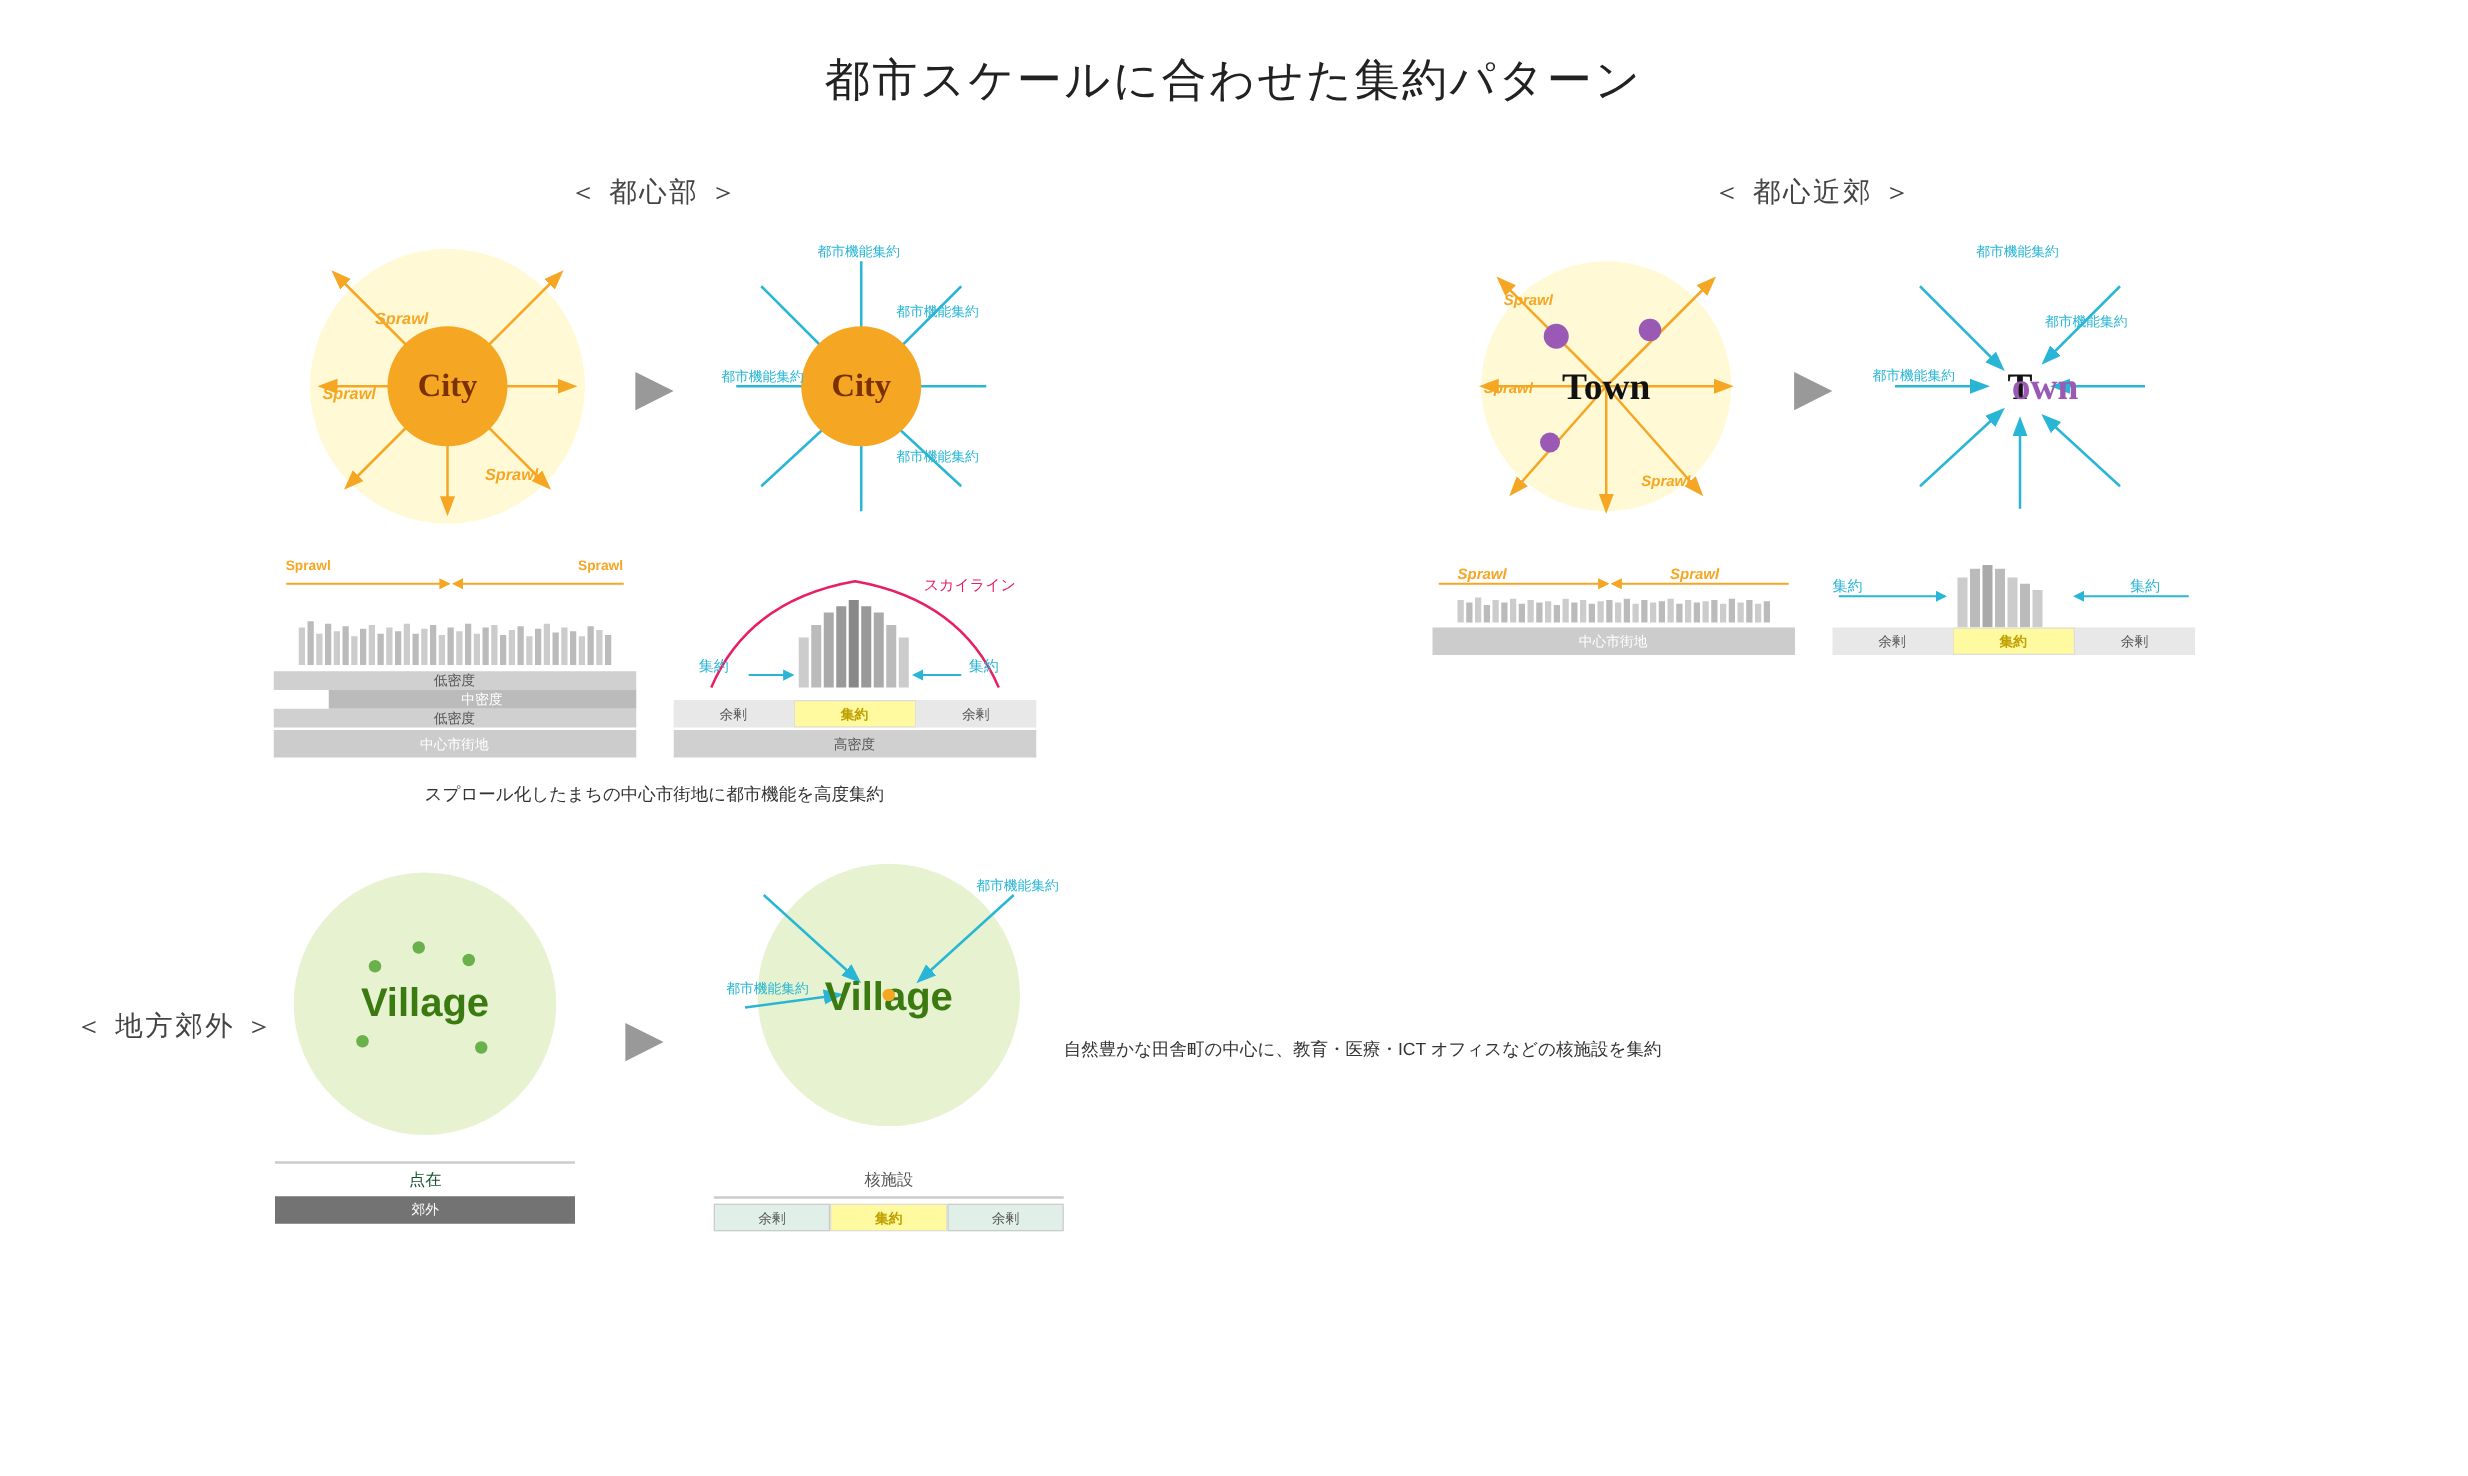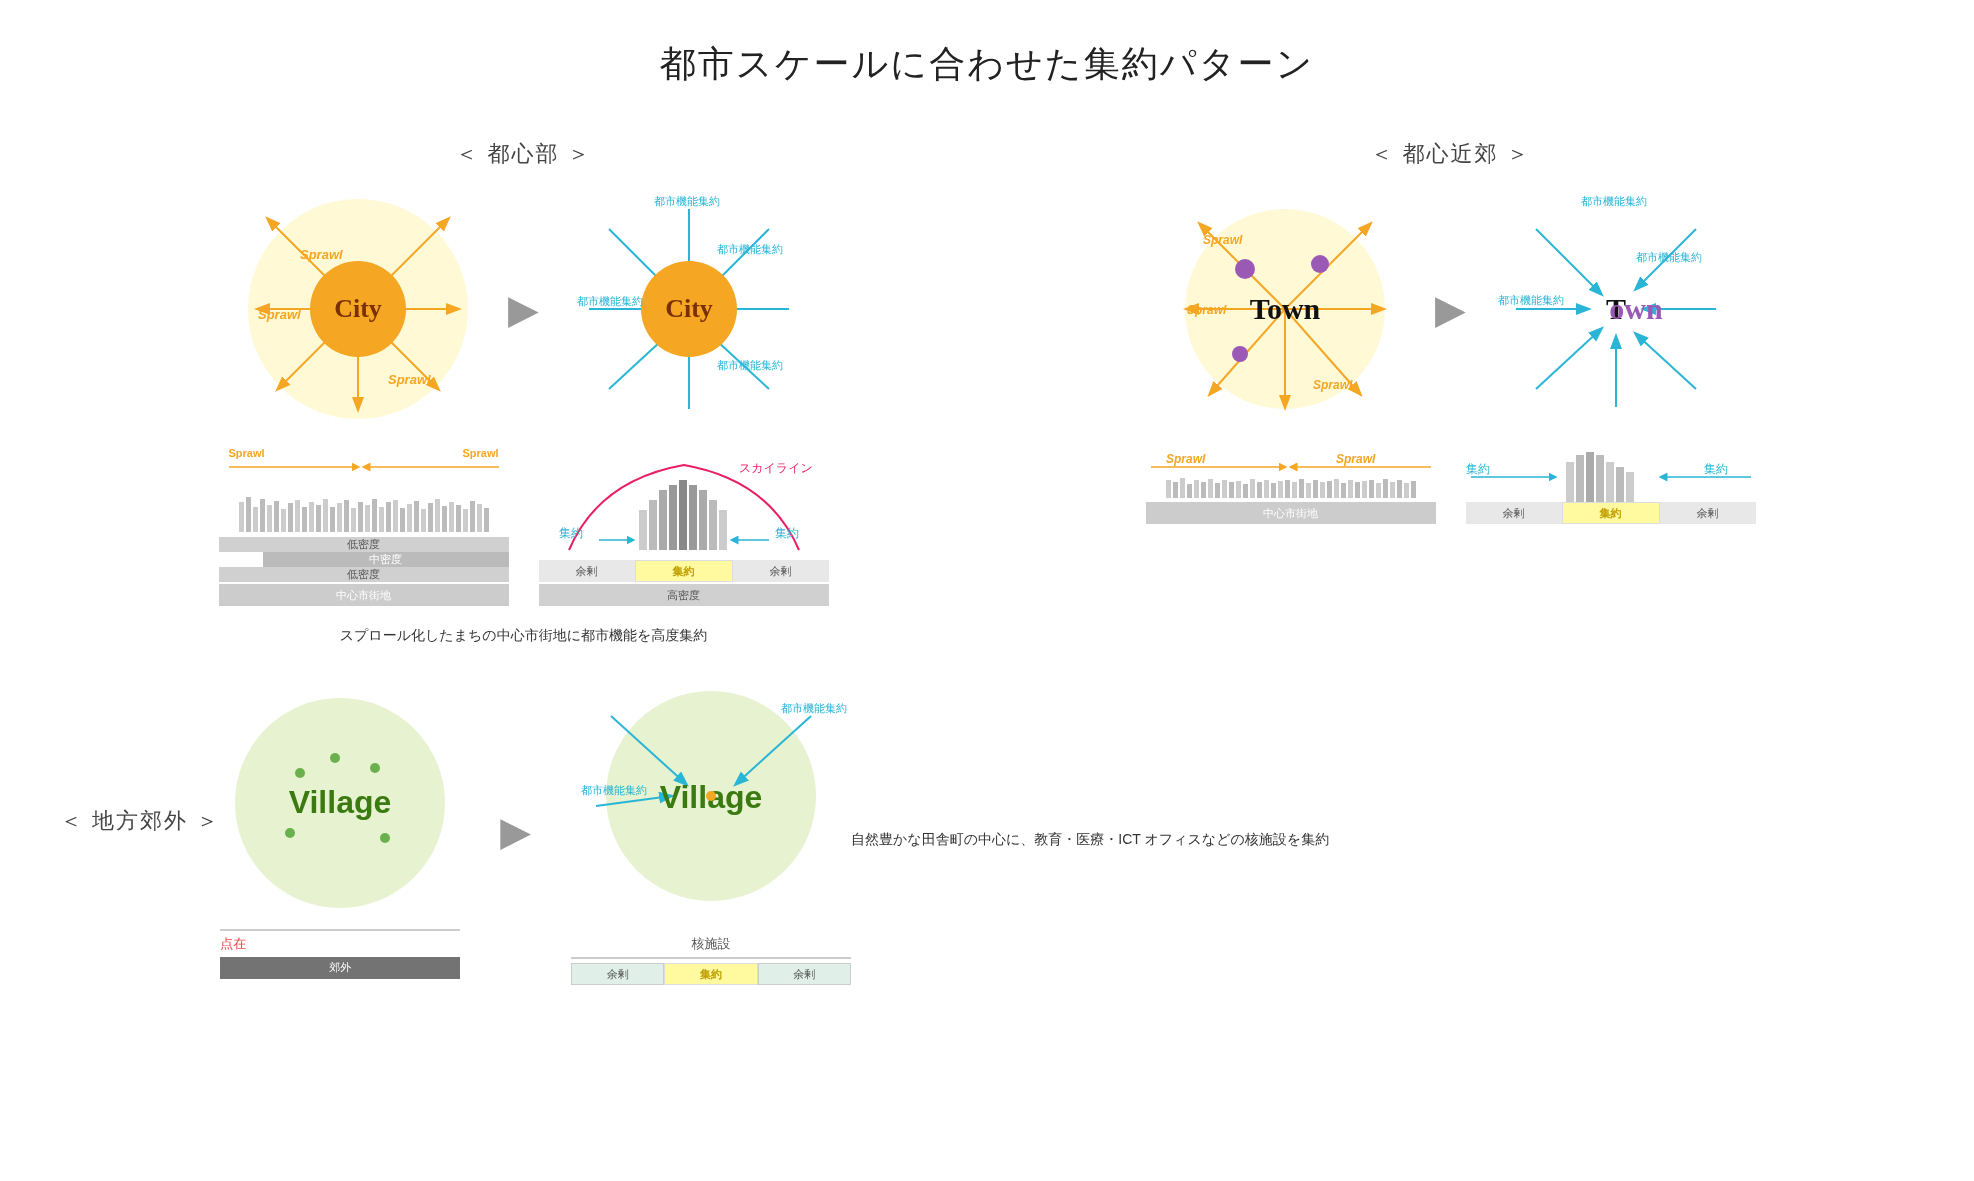--- a/index.html
+++ b/index.html
@@ -451,21 +451,21 @@
 
           <circle cx="80" cy="90" r="5" fill="#6ab04c"></circle>
           <circle cx="155" cy="85" r="5" fill="#6ab04c"></circle>
           <circle cx="70" cy="150" r="5" fill="#6ab04c"></circle>
           <circle cx="165" cy="155" r="5" fill="#6ab04c"></circle>
           <circle cx="115" cy="75" r="5" fill="#6ab04c"></circle>
         </svg>
 
         <div style="margin-top:6px;width:240px;">
           <div style="width:240px;height:2px;background:#ccc;"></div>
-          <div style="text-align:left;font-size:13px;color:#ef4444;margin-top:4px;">点在</div>
+          <div style="text-align:center;font-size:13px;color:#14532d;margin-top:4px;">点在</div>
           <div style="width:240px;height:22px;background:#737373;display:flex;align-items:center;justify-content:center;font-size:11px;color:#fff;margin-top:4px;">郊外</div>
         </div>
       </div>
 
       <div class="arrow-gray">▶</div>
 
       <div style="display:flex;flex-direction:column;align-items:center;">
         <svg width="280" height="240" viewBox="0 0 280 240">
           <defs>
             <marker id="arrowBlueV" markerWidth="8" markerHeight="8" refX="6" refY="3" orient="auto">

